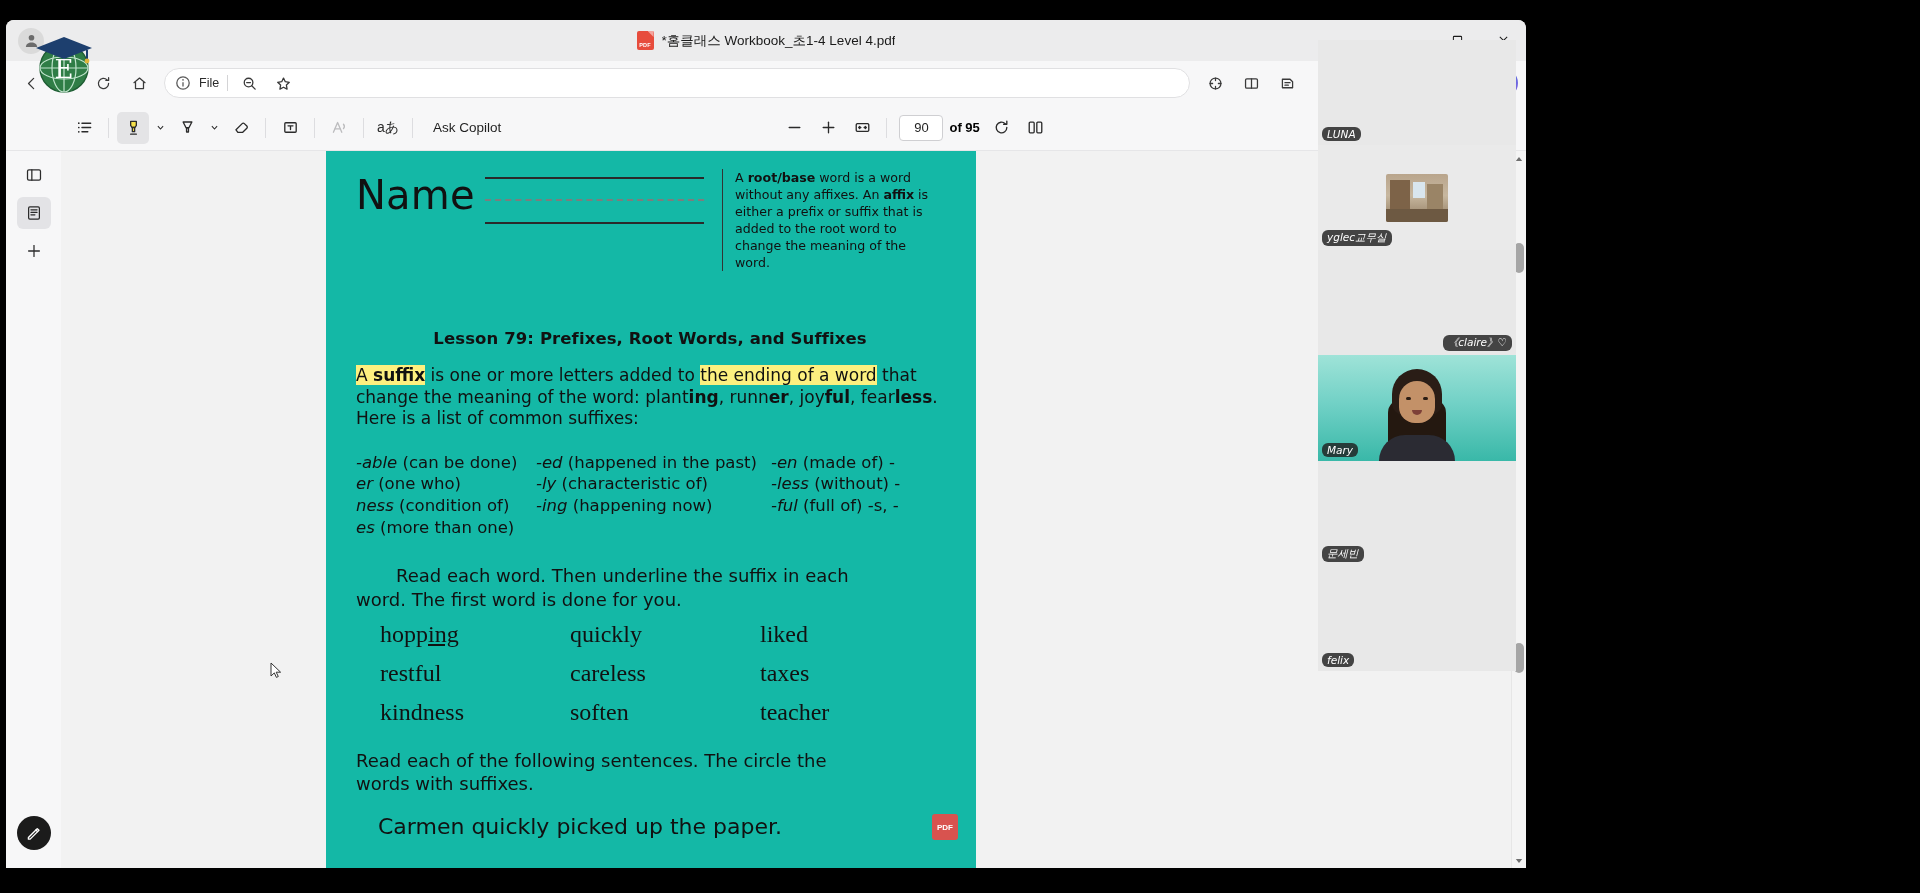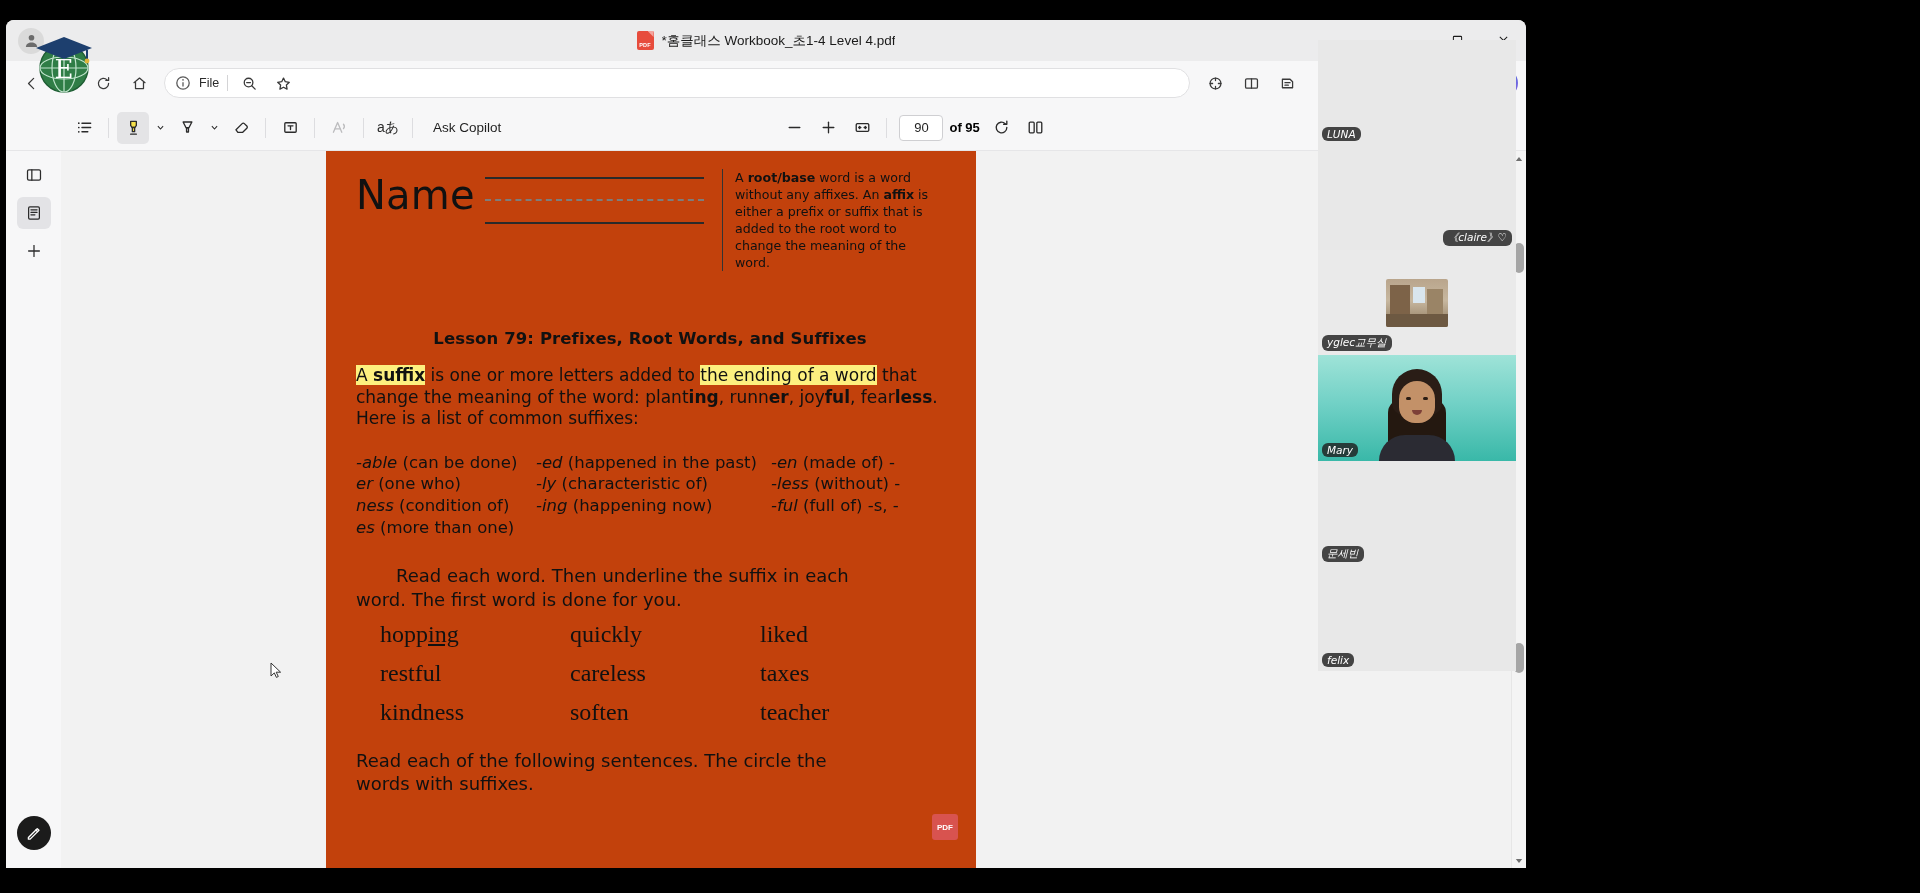--- a/index.html
+++ b/index.html
@@ -156,21 +156,21 @@
     width: 34px; height: 34px; border-radius: 50%; background: #1b1b1b;
     display: flex; align-items: center; justify-content: center;
   }
   .rail-edit svg { width: 15px; height: 15px; fill: none; stroke: #fff; stroke-width: 1.5;
                    stroke-linecap: round; stroke-linejoin: round; }
 
   .viewer { flex: 1 1 auto; background: #f2f2f2; position: relative; overflow: hidden; }
 
   .page {
     position: absolute; left: 265px; top: 0; width: 650px; height: 100%;
-    background: #c2410c;
+    background: #14b8a6;
   }
   .pgcontent {
     padding: 18px 32px 0 30px;
     font-family: "DejaVu Sans", sans-serif;
     color: #111;
   }
 
   
   .namerow { display: flex; align-items: flex-start; gap: 0; }
   .namelbl {
@@ -703,20 +703,21 @@
               <span>kindness</span>
               <span>soften</span>
               <span>teacher</span>
             </div>
 
             <div class="instr2">
               <span class="ind"></span><span>Read each of the following sentences. The circle the</span><br>
               <span>words with suffixes.</span>
             </div>
 
+            <div class="sent">Carmen quickly picked up the paper.</div>
           </div>
 
           <div class="pdf-badge">
             <span>PDF</span>
           </div>
         </div>
 
         <div class="grabhandle"></div>
 
         <div class="vscroll">
@@ -741,33 +742,33 @@
     </div>
   </div>
 
   <div id="videopanel">
 
     <div class="vtile">
       <span class="vname">LUNA</span>
     </div>
 
     <div class="vtile">
-      <span class="vname right">《claire》♡</span>
-    </div>
-
-    <div class="vtile">
       <div class="vroom">
         <div class="roomimg">
           <span class="shelf"></span>
             <span class="win"></span>
             <span class="shelf2"></span>
             <span class="floor"></span>
         </div>
       </div>
       <span class="vname">yglec교무실</span>
+    </div>
+
+    <div class="vtile">
+      <span class="vname right">《claire》♡</span>
     </div>
 
     <div class="vtile active">
       <div class="vperson">
         <span class="vp-hair2"></span>
         <span class="vp-hair"></span>
         <span class="vp-face">
           <span class="vp-eye l"></span>
             <span class="vp-eye r"></span>
             <span class="vp-mouth"></span>

